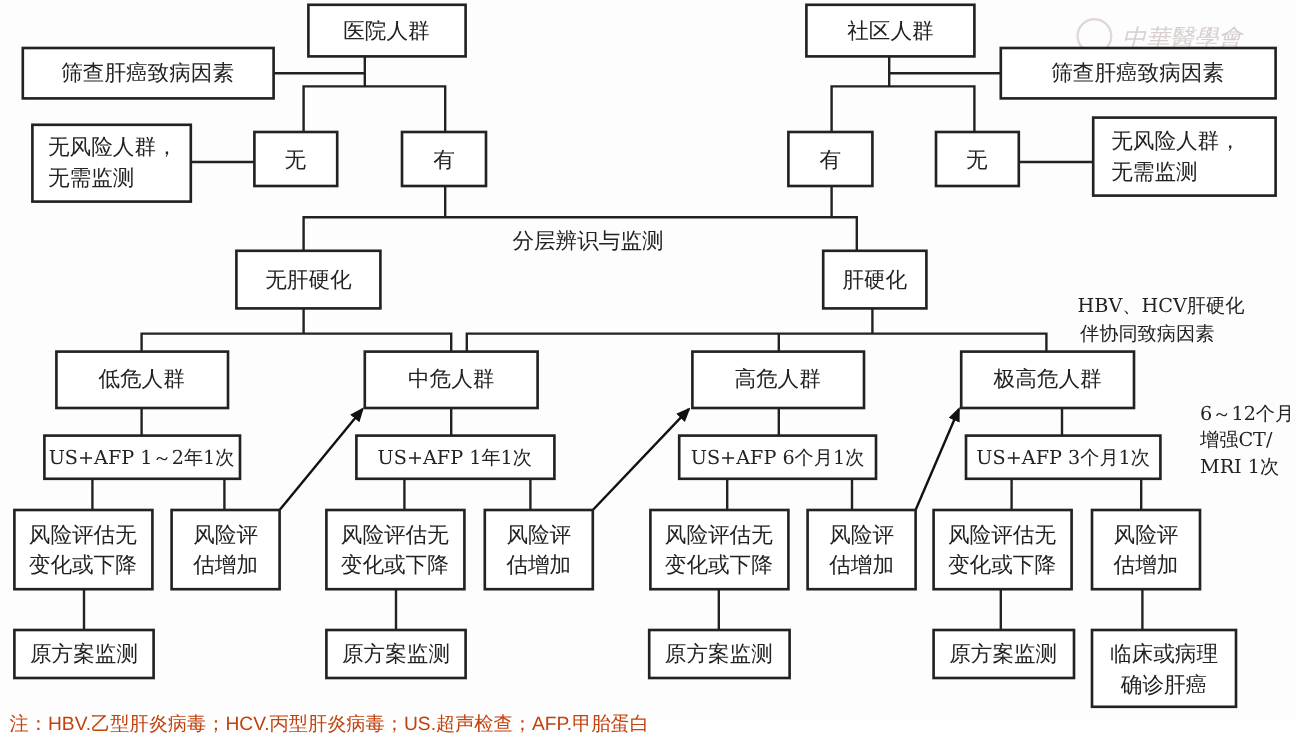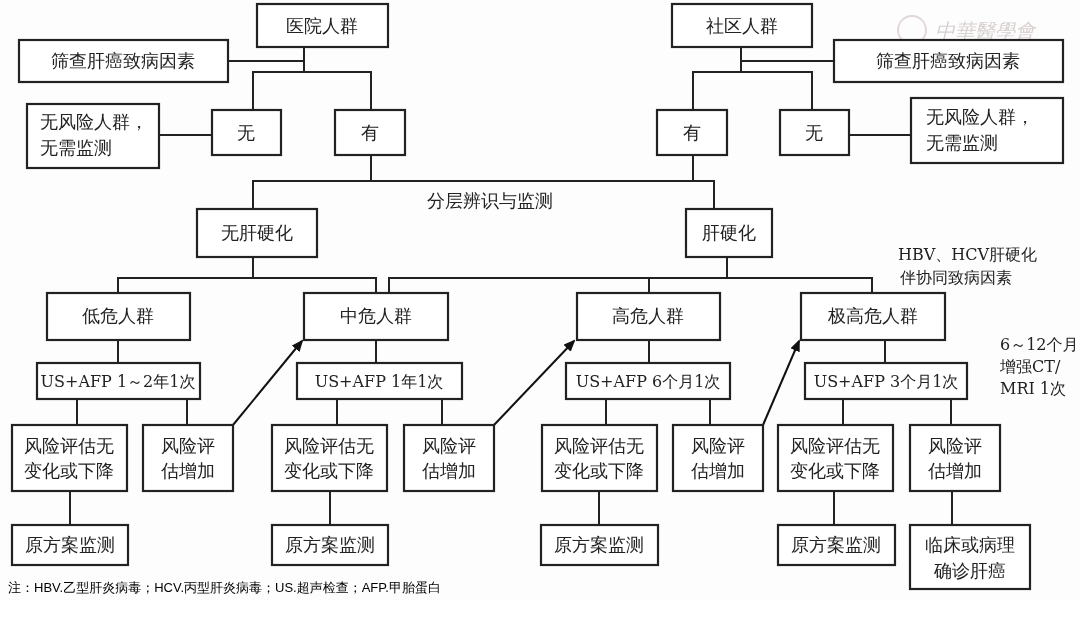--- a/index.html
+++ b/index.html
@@ -6,22 +6,22 @@
   body { width:1080px; height:630px; position:relative; overflow:hidden;
          font-family:"DejaVu Sans", sans-serif; }
   #canvas { position:absolute; left:0; top:0; width:1080px; height:600px; background:#fdfdfd; }
   svg { position:absolute; left:0; top:0; }
   .box { fill:#ffffff; stroke:#222; stroke-width:2.2; }
   .line { stroke:#222; stroke-width:2; fill:none; }
   .arrow-line { stroke:#111; stroke-width:2; fill:none; }
   .t { font-family:"DejaVu Serif", serif; font-size:18px; fill:#222; }
   .ts { font-family:"DejaVu Serif", serif; font-size:16px; fill:#222; }
   .watermark { font-family:"DejaVu Serif", serif; font-size:20px; fill:#d8cfcf; font-style:italic; }
-  #footnote { position:absolute; left:8px; top:579px; font-family:"Liberation Sans", sans-serif;
-              font-size:13px; color:#000000; white-space:nowrap; }
+  #footnote { position:absolute; left:8px; top:593px; font-family:"Liberation Sans", sans-serif;
+              font-size:16px; color:#c2410c; white-space:nowrap; }
 </style>
 </head>
 <body>
 
 <div id="canvas">
 <svg width="1080" height="600" viewBox="0 0 1080 600">
   <defs>
     <marker id="arr" markerWidth="12" markerHeight="12" refX="10" refY="5" orient="auto" markerUnits="userSpaceOnUse">
       <path d="M0,0 L12,5 L0,10 Z" fill="#111"></path>
     </marker>

